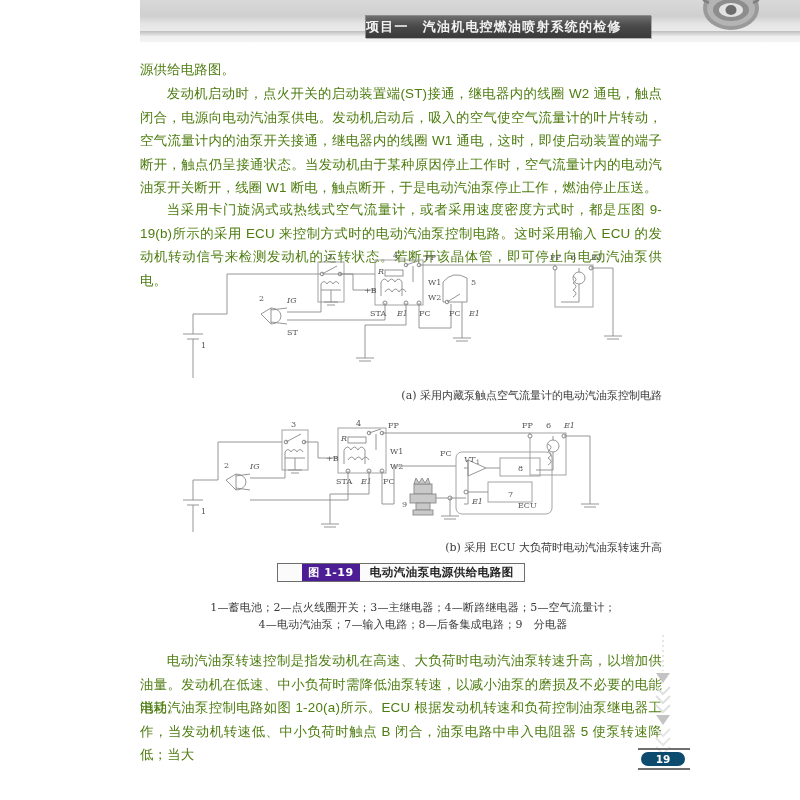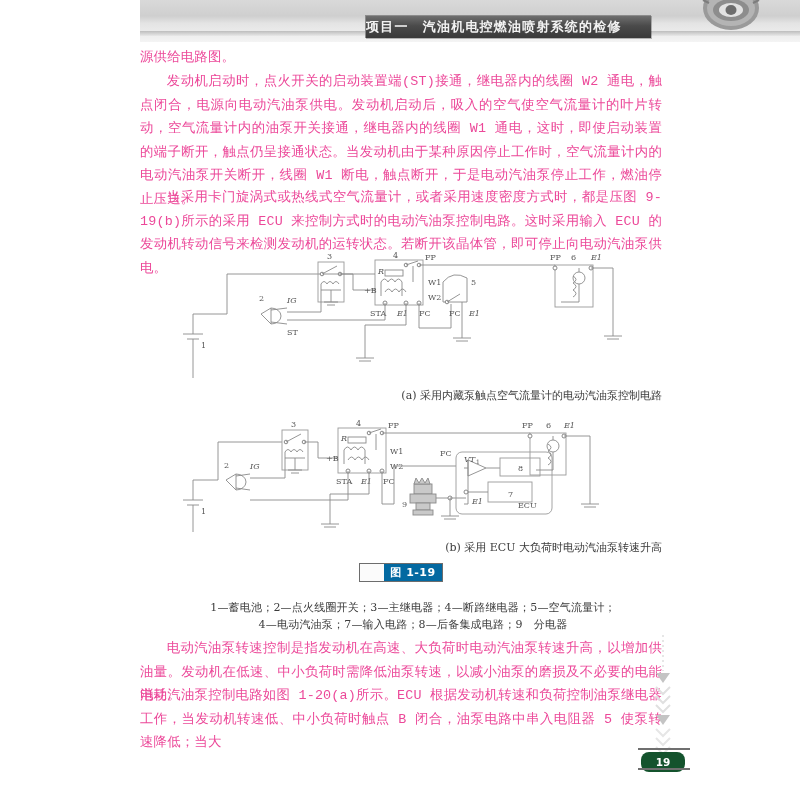--- a/index.html
+++ b/index.html
@@ -46,26 +46,27 @@
     position: absolute; left: 700px; top: -16px;
     width: 62px; height: 58px;
     pointer-events: none;
   }
 
   
   .content { position: absolute; left: 0; top: 0; width: 800px; }
   .para {
     position: absolute;
     left: 140px; width: 522px;
-    font-family: Liberation Mono, monospace;
+    font-family: Liberation Sans, sans-serif;
     font-size: 13.4px;
     line-height: 23.5px;
-    color: #ec4899;
+    color: #4d7c0f;
     text-align: justify;
     letter-spacing: 0.2px;
+    margin-top: 12px;
   }
   .para.indent { text-indent: 2em; }
 
   
   .fig-caption {
     position: absolute;
     text-align: right; width: 522px; left: 140px;
     font-family: "DejaVu Serif", "Liberation Serif", serif;
     font-size: 11px; color: #3b3b3b;
   }
@@ -73,21 +74,21 @@
     position: absolute; left: 140px; width: 522px;
     display: flex; justify-content: center; align-items: center;
   }
   .fig-title {
     display: inline-flex; align-items: stretch;
     border: 1px solid #6d6d6d;
     background: #fbfbfb;
     height: 17px;
   }
   .fig-title .tag {
-    background: #0369a1; color: #fff;
+    background: #4c1d95; color: #fff;
     font-size: 11px; font-weight: bold;
     padding: 0 6px; display: flex; align-items: center;
     letter-spacing: .5px;
     margin-left: 24px;
   }
   .fig-title .ttext {
     padding: 0 10px; display: flex; align-items: center;
     font-size: 11.5px; color: #232323; font-weight: bold;
     font-family: "DejaVu Serif", "Liberation Serif", serif;
     letter-spacing: .5px;
@@ -104,22 +105,22 @@
     position: absolute; left: 638px; top: 748px;
     width: 52px; height: 22px;
   }
   .page-badge .rule-top, .page-badge .rule-bot {
     position: absolute; left: 0; width: 52px; height: 2px; background: #6f6f6f;
   }
   .page-badge .rule-top { top: 0; }
   .page-badge .rule-bot { bottom: 0; }
   .page-badge .pill {
     position: absolute; left: 3px; top: 4px;
-    width: 44px; height: 20px; border-radius: 8px;
-    background: #14532d;
+    width: 44px; height: 14px; border-radius: 8px;
+    background: #0c4a6e;
     display: flex; align-items: center; justify-content: center;
   }
   .page-badge .pill span { color: #fff; font-size: 10.5px; font-weight: bold; }
 
   svg { display: block; }
   .cir text {
     font-family: "DejaVu Serif", "Liberation Serif", serif;
     fill: #555; font-size: 8px;
   }
   .cir .lbl-i { font-style: italic; }
@@ -407,20 +408,21 @@
     <line x1="412" y1="24" x2="412" y2="92"></line>
     <line x1="403" y1="92" x2="421" y2="92"></line>
     <line x1="406" y1="95" x2="418" y2="95"></line>
   </svg>
 
   <div class="fig-caption" style="top:540px;">(b) 采用 ECU 大负荷时电动汽油泵转速升高</div>
 
   <div class="fig-title-wrap" style="top:563px;">
     <div class="fig-title">
       <div class="tag">图 1-19</div>
+      <div class="ttext">电动汽油泵电源供给电路图</div>
     </div>
   </div>
 
   <div class="legend-line" style="top:600px;">1—蓄电池；2—点火线圈开关；3—主继电器；4—断路继电器；5—空气流量计；</div>
   <div class="legend-line" style="top:617px;">4—电动汽油泵；7—输入电路；8—后备集成电路；9　分电器</div>
 
   <div class="para indent" style="top:637px;">电动汽油泵转速控制是指发动机在高速、大负荷时电动汽油泵转速升高，以增加供油量。发动机在低速、中小负荷时需降低油泵转速，以减小油泵的磨损及不必要的电能消耗。</div>
   <div class="para" style="top:684px;">电动汽油泵控制电路如图 1-20(a)所示。ECU 根据发动机转速和负荷控制油泵继电器工作，当发动机转速低、中小负荷时触点 B 闭合，油泵电路中串入电阻器 5 使泵转速降低；当大</div>
 </div>
 

